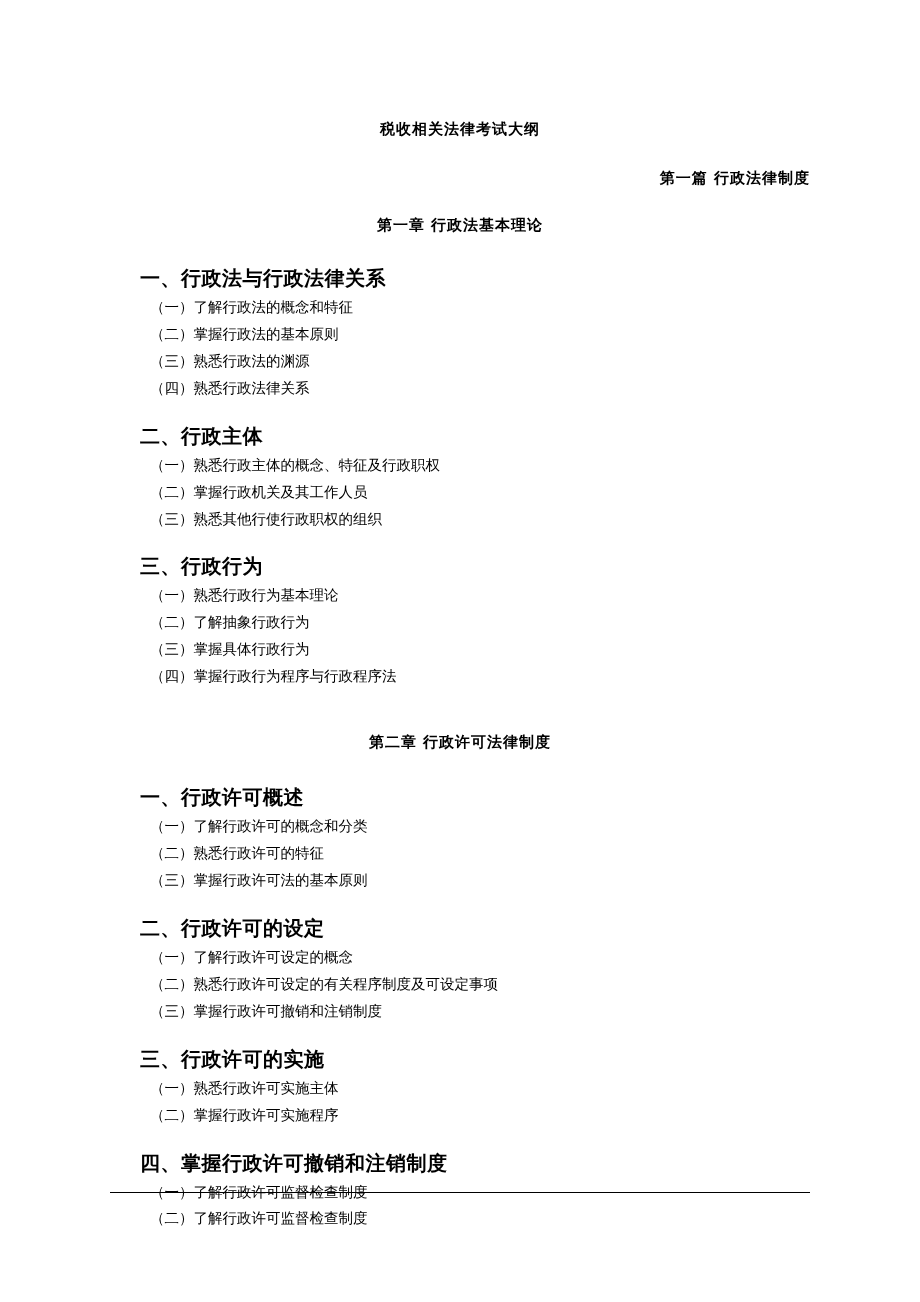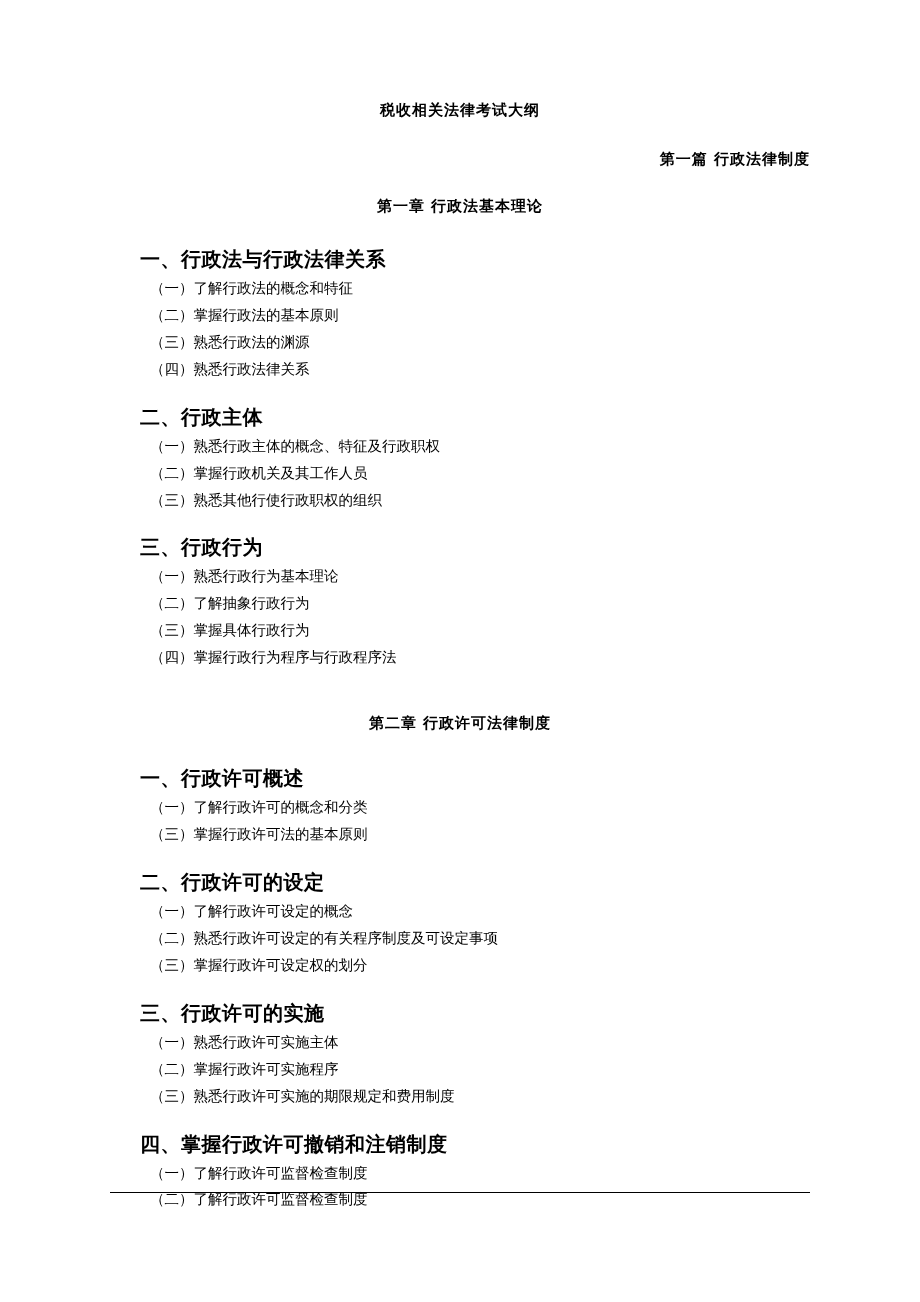--- a/index.html
+++ b/index.html
@@ -18,21 +18,21 @@
   .page {
     width: 920px;
     height: 1302px;
     box-sizing: border-box;
     padding: 0;
     position: relative;
   }
   .content {
     position: absolute;
     left: 110px;
-    top: 101px;
+    top: 120px;
     width: 700px;
   }
   .doc-title {
     text-align: center;
     font-weight: bold;
     font-size: 15px;
     letter-spacing: 1px;
     margin: 0 0 30px 0;
     font-family: "DejaVu Sans", "Liberation Sans", sans-serif;
   }
@@ -114,35 +114,35 @@
       <div class="item">（二）了解抽象行政行为</div>
       <div class="item">（三）掌握具体行政行为</div>
       <div class="item">（四）掌握行政行为程序与行政程序法</div>
     </div>
 
     <div class="chapter-title second">第二章    行政许可法律制度</div>
 
     <div class="section">
       <div class="section-heading">一、行政许可概述</div>
       <div class="item">（一）了解行政许可的概念和分类</div>
+      <div class="item">（二）熟悉行政许可的特征</div>
       <div class="item">（三）掌握行政许可法的基本原则</div>
     </div>
 
     <div class="section">
       <div class="section-heading">二、行政许可的设定</div>
       <div class="item">（一）了解行政许可设定的概念</div>
       <div class="item">（二）熟悉行政许可设定的有关程序制度及可设定事项</div>
-      <div class="item">（三）掌握行政许可设定权的划分</div>
+      <div class="item">（三）掌握行政许可撤销和注销制度</div>
     </div>
 
     <div class="section">
       <div class="section-heading">三、行政许可的实施</div>
       <div class="item">（一）熟悉行政许可实施主体</div>
       <div class="item">（二）掌握行政许可实施程序</div>
-      <div class="item">（三）熟悉行政许可实施的期限规定和费用制度</div>
     </div>
 
     <div class="section">
       <div class="section-heading">四、掌握行政许可撤销和注销制度</div>
       <div class="item">（一）了解行政许可监督检查制度</div>
       <div class="item">（二）了解行政许可监督检查制度</div>
     </div>
 
   </div>
 

